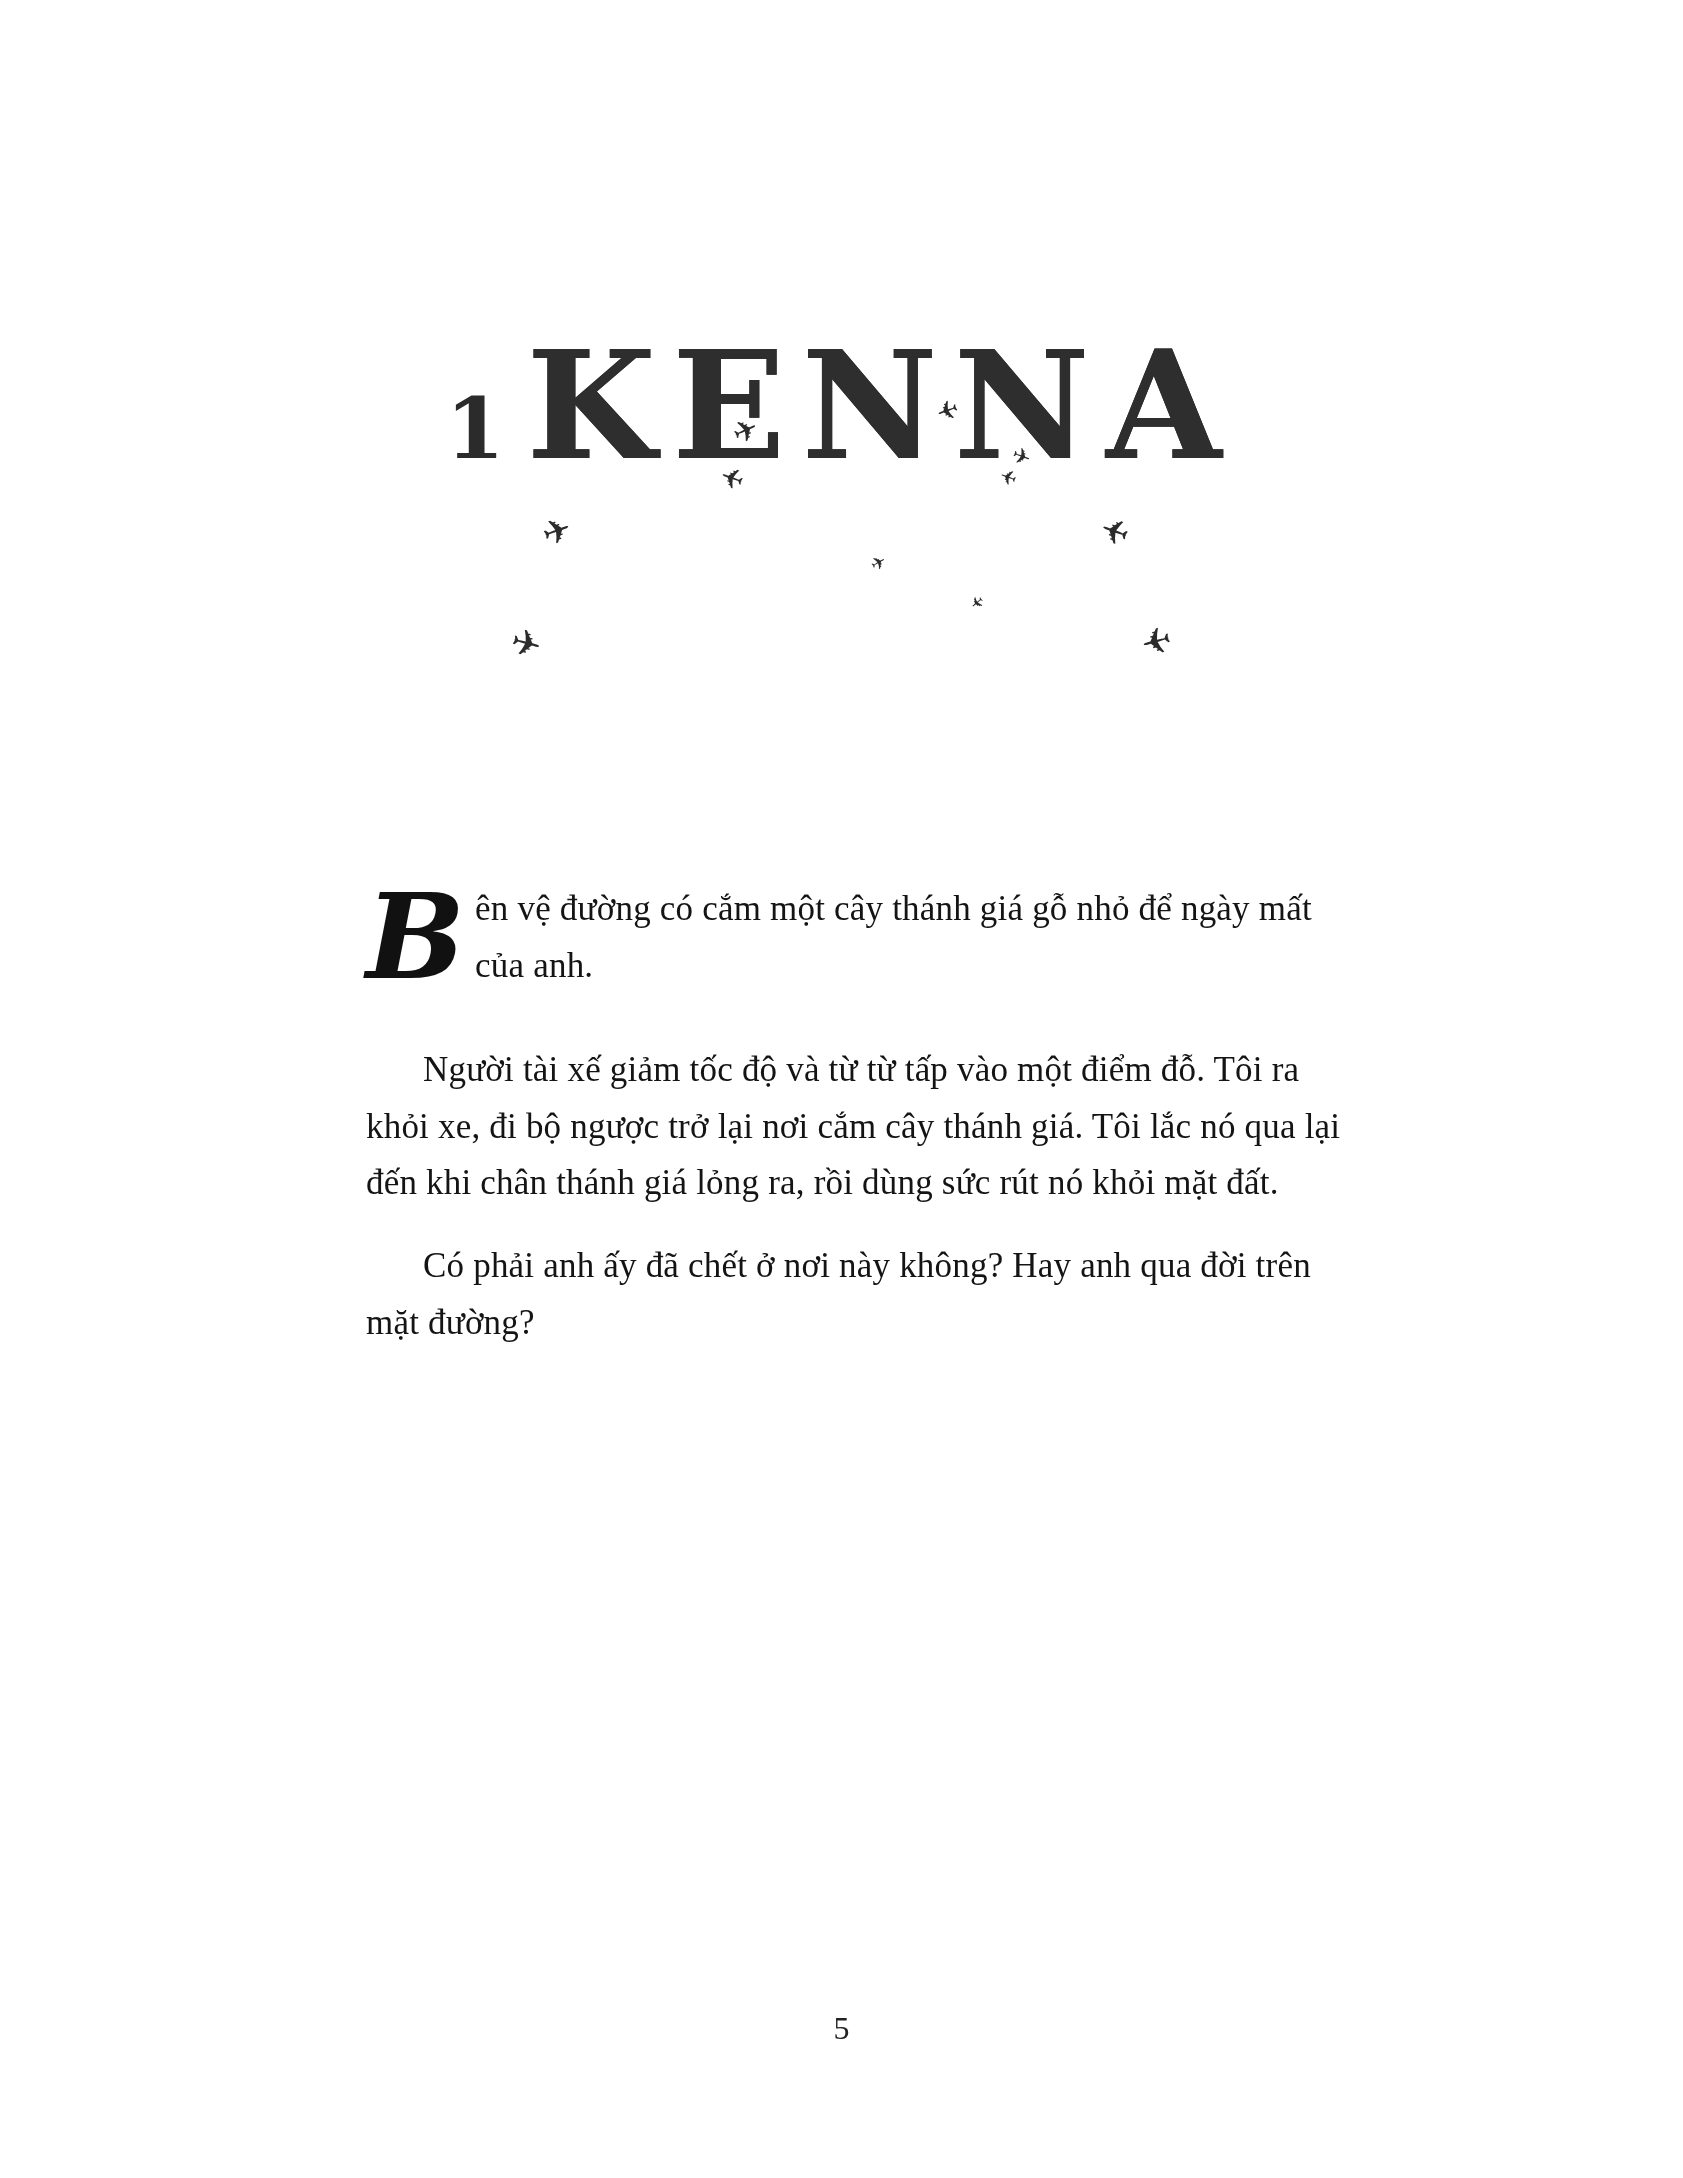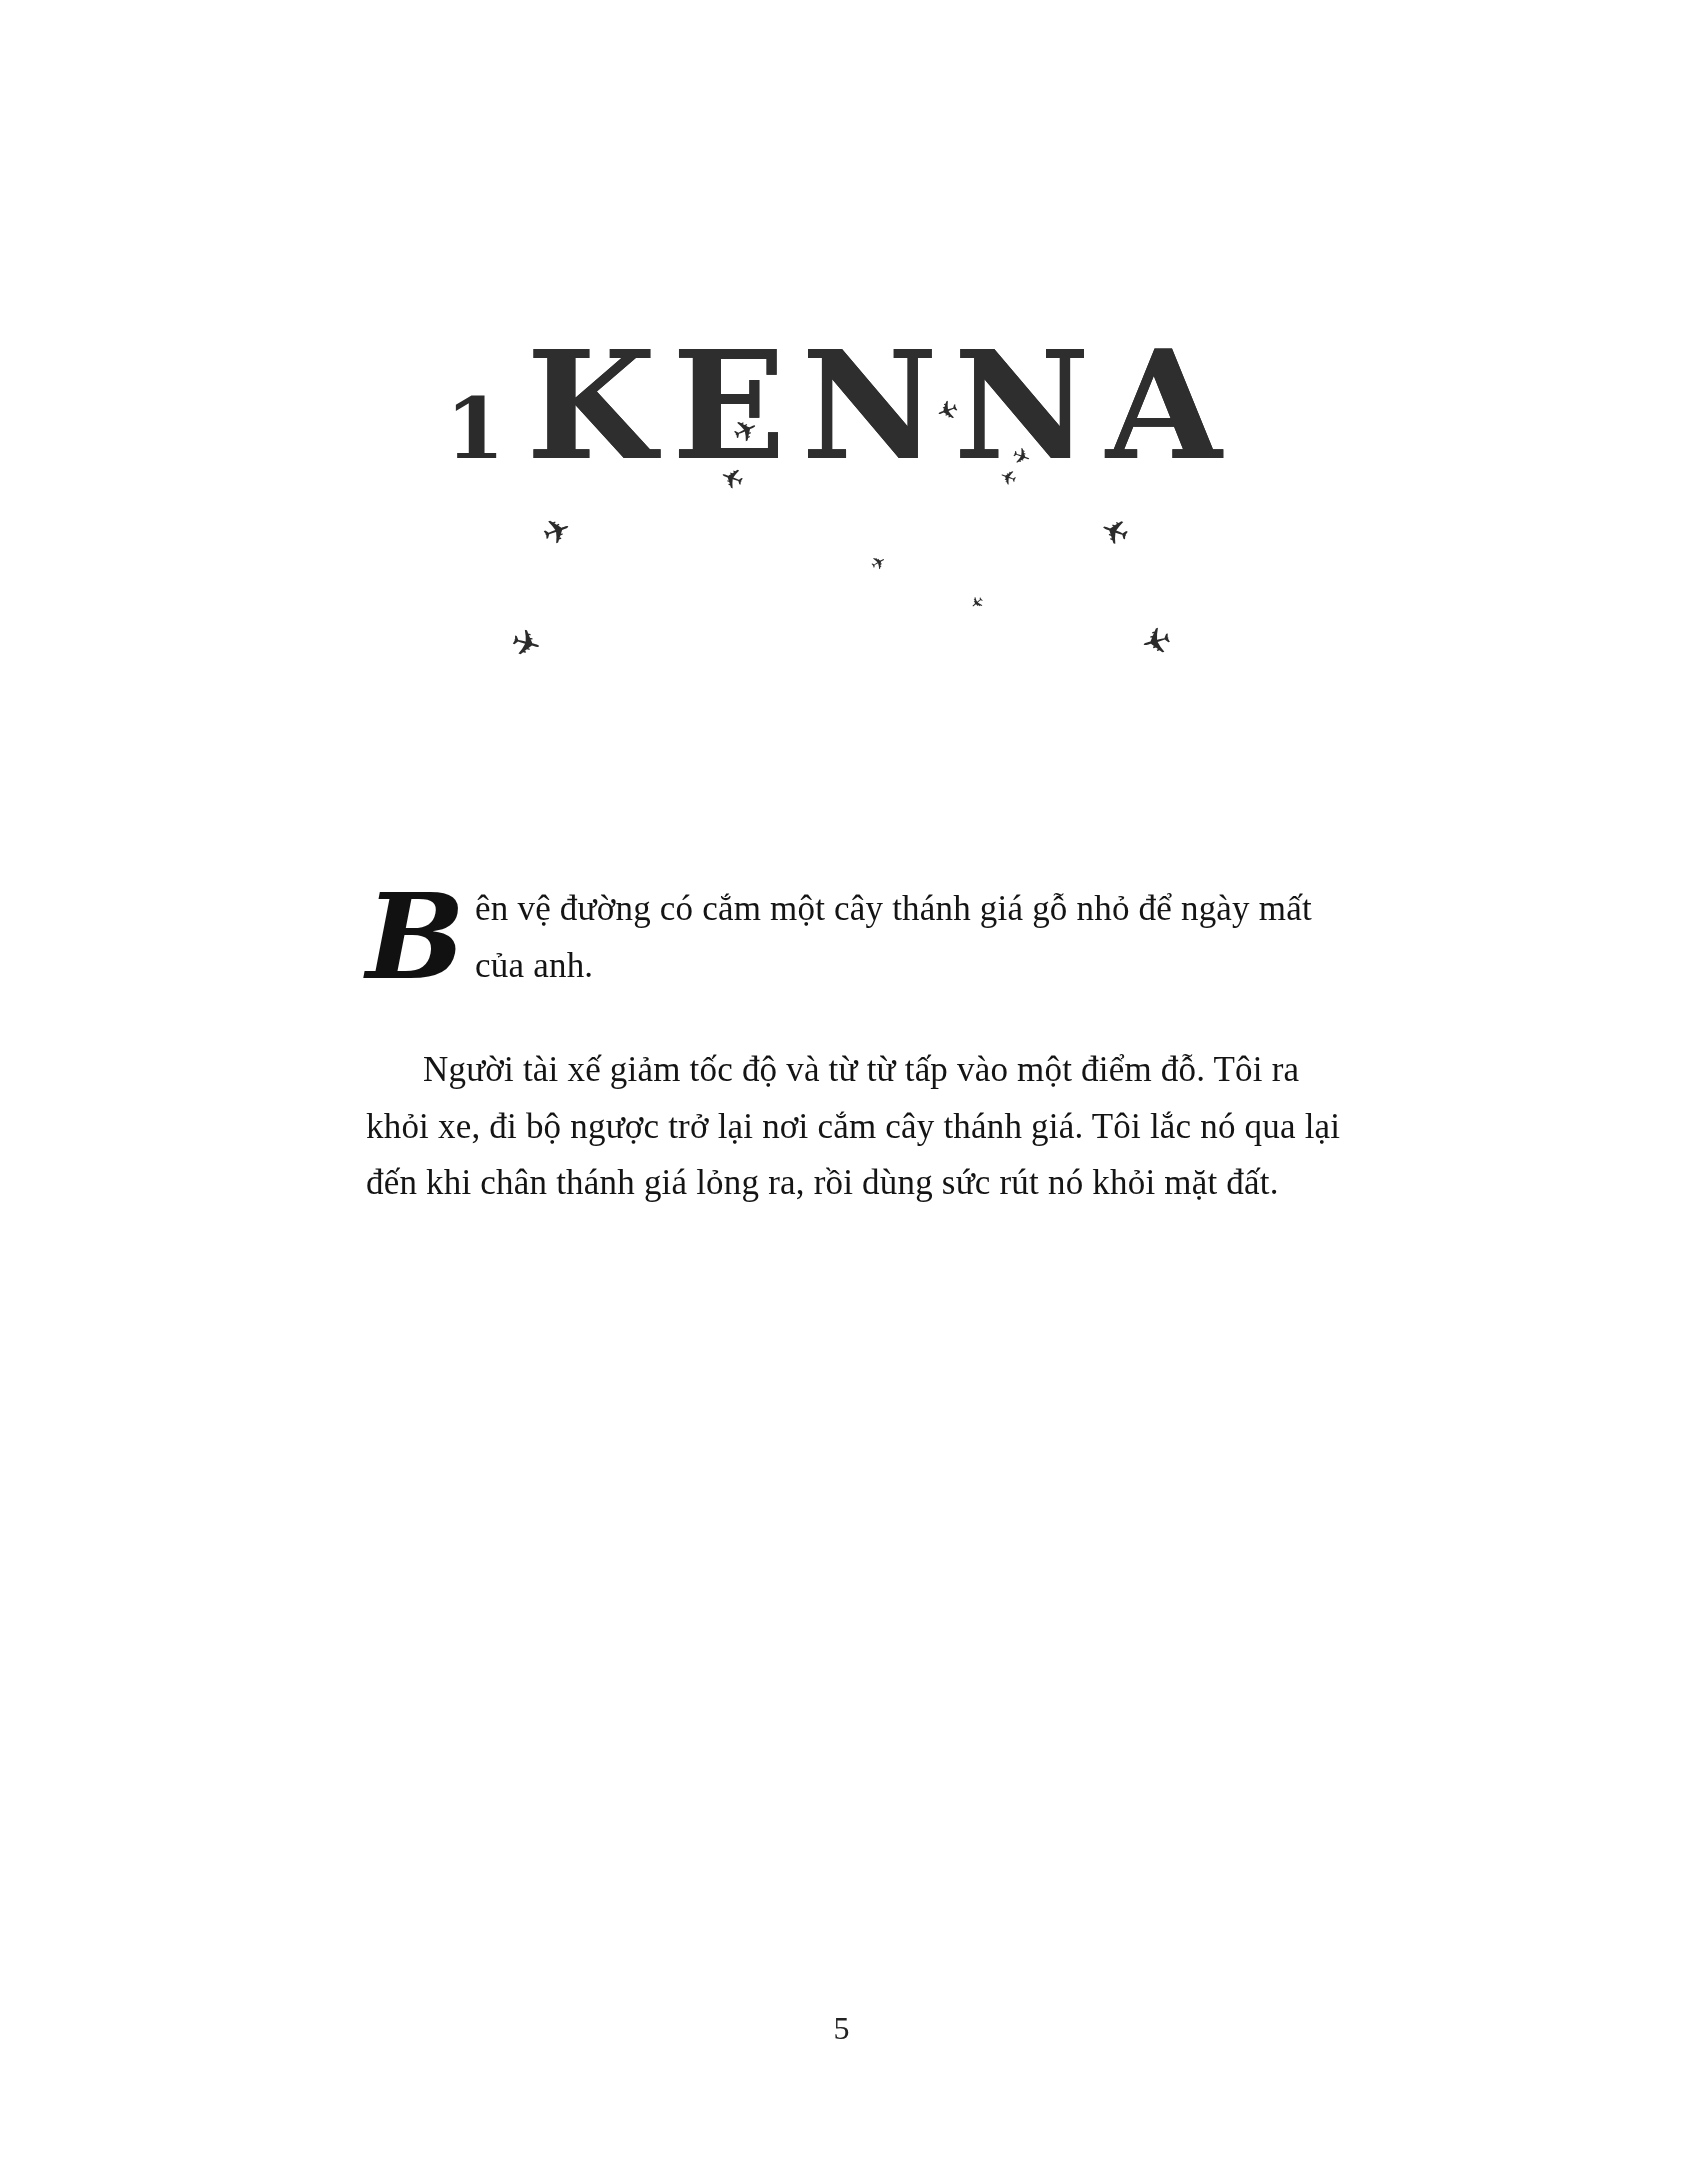--- a/index.html
+++ b/index.html
@@ -149,17 +149,18 @@
       <span class="bird" style="left: 1141px; top: 622px; font-size: 36px; transform: rotate(165deg);">✈</span>
       <span class="bird" style="left: 871px; top: 554px; font-size: 18px; transform: rotate(-30deg);">✈</span>
       <span class="bird" style="left: 970px; top: 594px; font-size: 16px; transform: rotate(140deg);">✈</span>
     </div>
 
   <div class="body-col">
     <p class="para first-para">
       <span class="dropcap">B</span><span>ên vệ đường có cắm một cây thánh giá gỗ nhỏ để ngày mất của anh.</span>
     </p>
     <p class="para">Người tài xế giảm tốc độ và từ từ tấp vào một điểm đỗ. Tôi ra khỏi xe, đi bộ ngược trở lại nơi cắm cây thánh giá. Tôi lắc nó qua lại đến khi chân thánh giá lỏng ra, rồi dùng sức rút nó khỏi mặt đất.</p>
+    <p class="para">Có phải anh ấy đã chết ở nơi này không? Hay anh qua đời trên mặt đường?</p>
   </div>
 
   <div class="folio">5</div>
 </div>
 
 
 </body></html>

